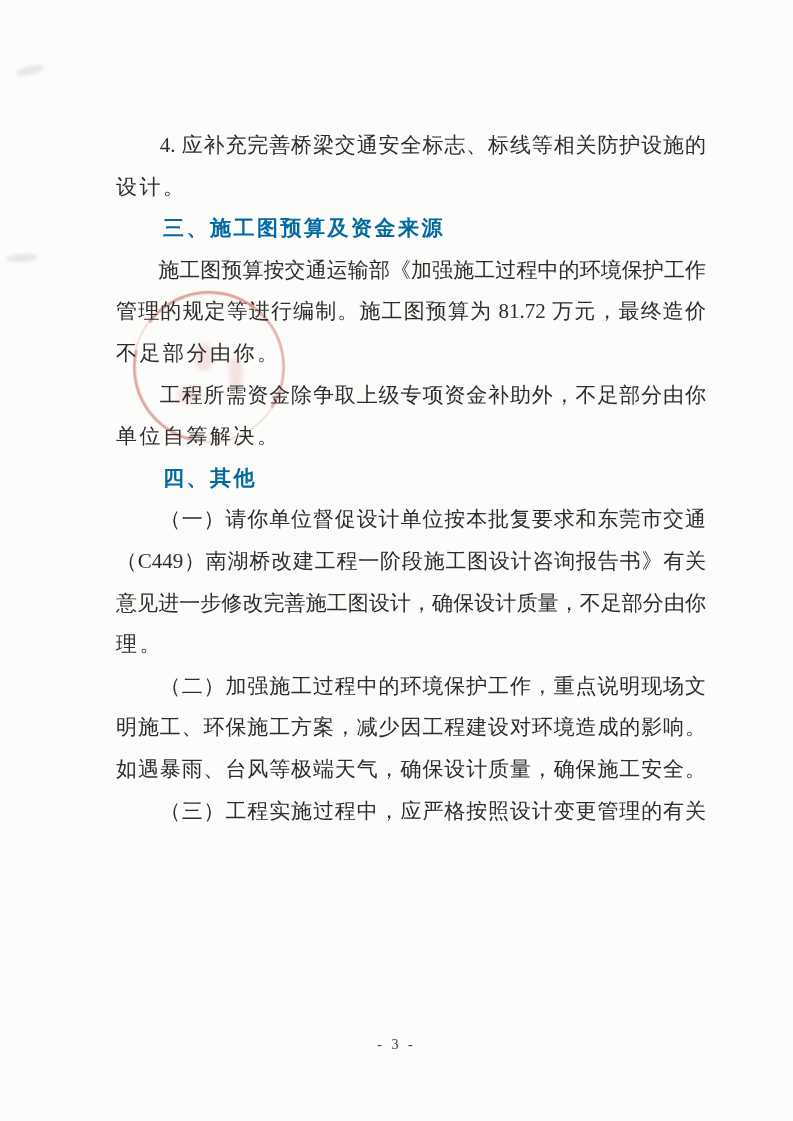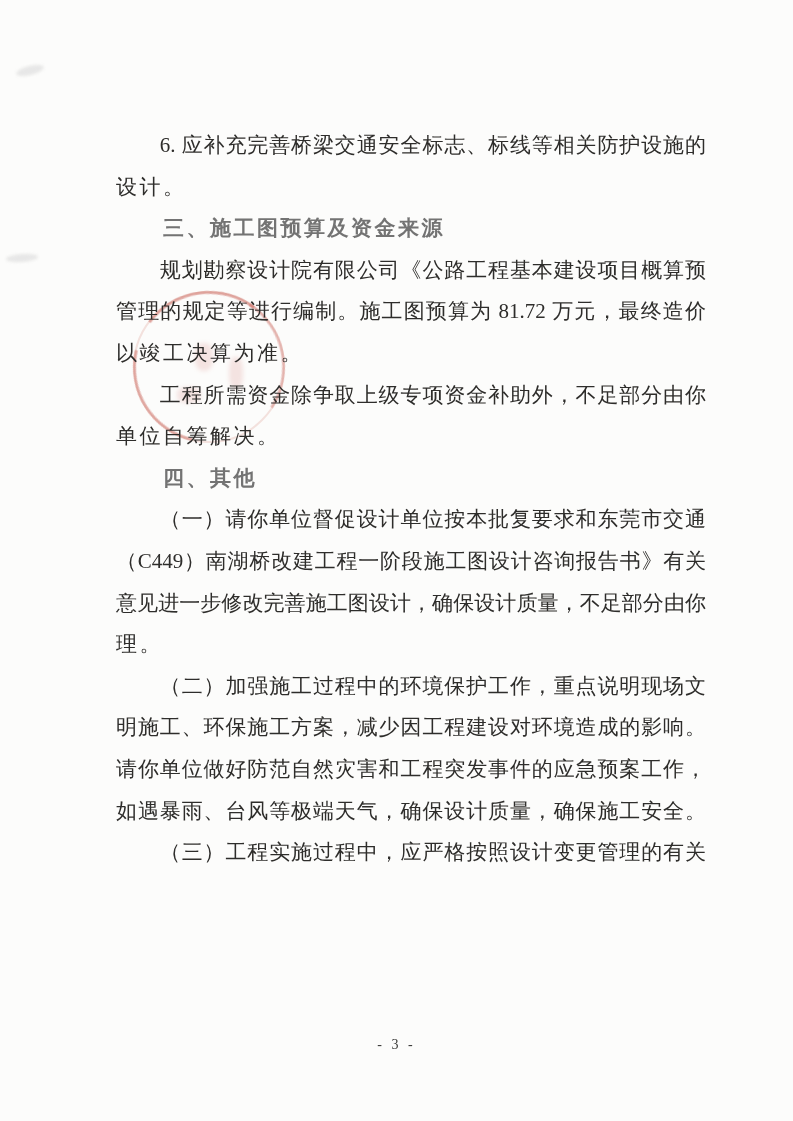--- a/index.html
+++ b/index.html
@@ -37,21 +37,21 @@
     letter-spacing: 0;
     white-space: normal;
     overflow: visible;
   }
   .line.short {
     text-align-last: left;
     letter-spacing: 2.5px;
   }
   .para.heading .line {
     font-weight: bold;
-    color: #737373;
+    color: #0369a1;
     text-align-last: left;
     letter-spacing: 2.5px;
   }
 
   
   .page-number {
     position: absolute;
     left: 0;
     top: 1037px;
     width: 100%;
@@ -119,48 +119,47 @@
     <div class="seal-arc top"></div>
     <div class="seal-arc right"></div>
     <div class="seal-arc left"></div>
     <div class="seal-blob b1"></div>
     <div class="seal-blob b2"></div>
     <div class="seal-blob b3"></div>
   </div>
 
   <div class="doc-body" id="doc-body">
       <div class="para body">
-        <div class="line">　　6. 应补充完善桥梁交通安全标志、标线等相关防护设施的</div>
+        <div class="line">　　4. 应补充完善桥梁交通安全标志、标线等相关防护设施的</div>
         <div class="line short">设计。</div>
       </div>
       <div class="para heading">
         <div class="line short">　　三、施工图预算及资金来源</div>
       </div>
       <div class="para body">
-        <div class="line">　　规划勘察设计院有限公司《公路工程基本建设项目概算预</div>
+        <div class="line">　　施工图预算按交通运输部《加强施工过程中的环境保护工作</div>
         <div class="line">管理的规定等进行编制。施工图预算为 81.72 万元，最终造价</div>
-        <div class="line short">以竣工决算为准。</div>
+        <div class="line short">不足部分由你。</div>
       </div>
       <div class="para body">
         <div class="line">　　工程所需资金除争取上级专项资金补助外，不足部分由你</div>
         <div class="line short">单位自筹解决。</div>
       </div>
       <div class="para heading">
         <div class="line short">　　四、其他</div>
       </div>
       <div class="para body">
         <div class="line">　　（一）请你单位督促设计单位按本批复要求和东莞市交通</div>
         <div class="line">（C449）南湖桥改建工程一阶段施工图设计咨询报告书》有关</div>
         <div class="line">意见进一步修改完善施工图设计，确保设计质量，不足部分由你</div>
         <div class="line short">理。</div>
       </div>
       <div class="para body">
         <div class="line">　　（二）加强施工过程中的环境保护工作，重点说明现场文</div>
         <div class="line">明施工、环保施工方案，减少因工程建设对环境造成的影响。</div>
-        <div class="line">请你单位做好防范自然灾害和工程突发事件的应急预案工作，</div>
         <div class="line">如遇暴雨、台风等极端天气，确保设计质量，确保施工安全。</div>
       </div>
       <div class="para body">
         <div class="line">　　（三）工程实施过程中，应严格按照设计变更管理的有关</div>
       </div>
     </div>
 
   <div class="page-number">- 3 -</div>
 </div>
 

